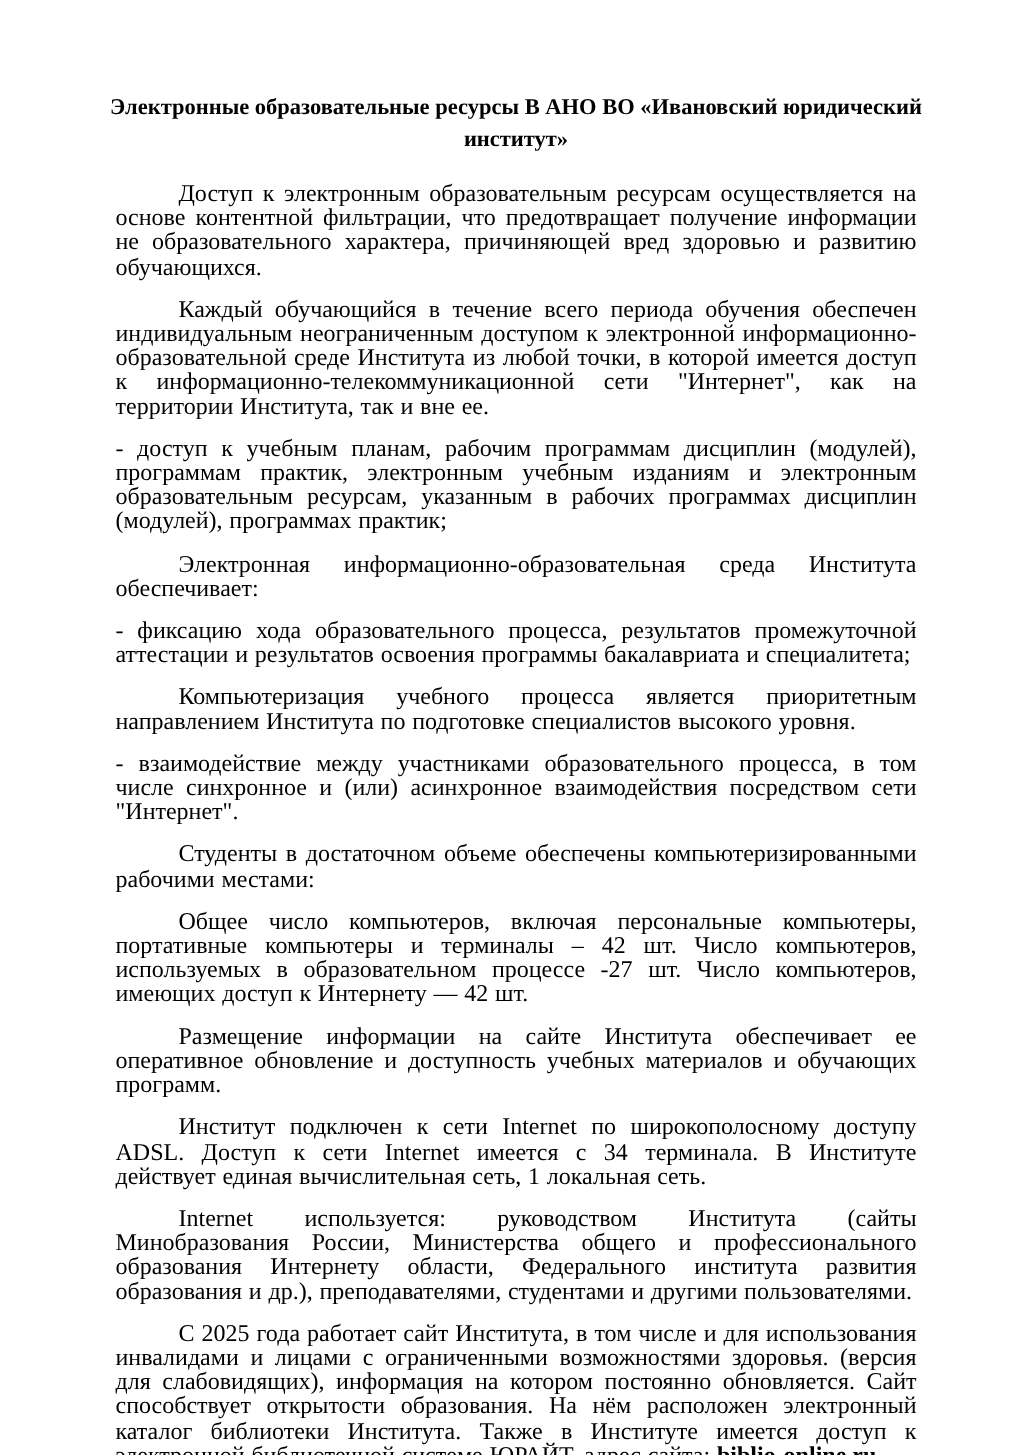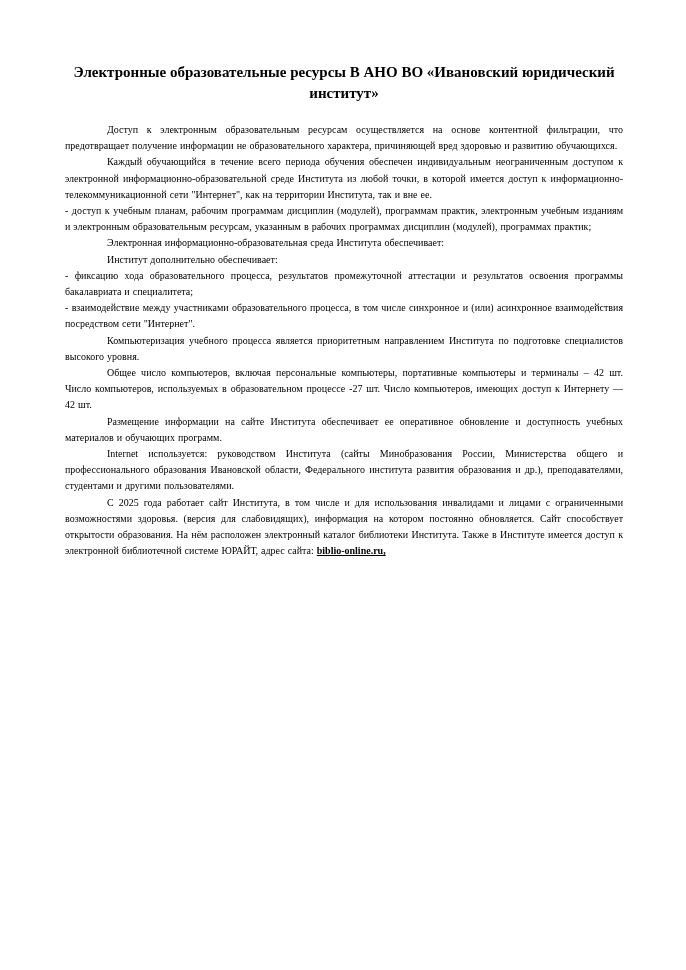--- a/index.html
+++ b/index.html
@@ -14,44 +14,45 @@
     overflow: hidden;
   }
   .doc-title {
     font-size: 15px;
     font-weight: bold;
     text-align: center;
     line-height: 21px;
     margin: 0 0 18px 0;
   }
   .doc-body p.para {
-    font-size: 10px;
+    font-size: 16px;
     line-height: 16.2px;
     text-align: justify;
-    margin: 0;
+    margin: 12px;
     word-spacing: 0.5px;
   }
   .doc-body p.para.indent { text-indent: 42px; }
   .doc-link {
     font-weight: bold;
     text-decoration: underline;
   }
 </style>
 </head>
 <body>
 
 <div class="page">
   <h1 class="doc-title">Электронные образовательные ресурсы В АНО ВО «Ивановский юридический институт»</h1>
   <div class="doc-body">
       <p class="para indent">Доступ к электронным образовательным ресурсам осуществляется на основе контентной фильтрации, что предотвращает получение информации не образовательного характера, причиняющей вред здоровью и развитию обучающихся.</p>
       <p class="para indent">Каждый обучающийся в течение всего периода обучения обеспечен индивидуальным неограниченным доступом к электронной информационно-образовательной среде Института из любой точки, в которой имеется доступ к информационно-телекоммуникационной сети "Интернет", как на территории Института, так и вне ее.</p>
       <p class="para">- доступ к учебным планам, рабочим программам дисциплин (модулей), программам практик, электронным учебным изданиям и электронным образовательным ресурсам, указанным в рабочих программах дисциплин (модулей), программах практик;</p>
       <p class="para indent">Электронная информационно-образовательная среда Института обеспечивает:</p>
-      <p class="para indent">Институт дополнительно обеспечивает:</p>
       <p class="para">- фиксацию хода образовательного процесса, результатов промежуточной аттестации и результатов освоения программы бакалавриата и специалитета;</p>
+      <p class="para indent">Компьютеризация учебного процесса является приоритетным направлением Института по подготовке специалистов высокого уровня.</p>
       <p class="para">- взаимодействие между участниками образовательного процесса, в том числе синхронное и (или) асинхронное взаимодействия посредством сети "Интернет".</p>
-      <p class="para indent">Компьютеризация учебного процесса является приоритетным направлением Института по подготовке специалистов высокого уровня.</p>
+      <p class="para indent">Студенты в достаточном объеме обеспечены компьютеризированными рабочими местами:</p>
       <p class="para indent">Общее число компьютеров, включая персональные компьютеры, портативные компьютеры и терминалы – 42 шт. Число компьютеров, используемых в образовательном процессе -27 шт. Число компьютеров, имеющих доступ к Интернету — 42 шт.</p>
       <p class="para indent">Размещение информации на сайте Института обеспечивает ее оперативное обновление и доступность учебных материалов и обучающих программ.</p>
-      <p class="para indent">Internet используется: руководством Института (сайты Минобразования России, Министерства общего и профессионального образования Ивановской области, Федерального института развития образования и др.), преподавателями, студентами и другими пользователями.</p>
+      <p class="para indent">Институт подключен к сети Internet  по широкополосному доступу ADSL. Доступ к сети Internet имеется с 34 терминала. В Институте действует единая вычислительная сеть, 1 локальная сеть.</p>
+      <p class="para indent">Internet используется: руководством Института (сайты Минобразования России, Министерства общего и профессионального образования Интернету области, Федерального института развития образования и др.), преподавателями, студентами и другими пользователями.</p>
       <p class="para indent">С 2025 года работает сайт Института, в том числе и для использования инвалидами и лицами с ограниченными возможностями здоровья. (версия для слабовидящих), информация на котором постоянно обновляется. Сайт способствует открытости образования. На нём расположен электронный каталог библиотеки Института. Также в Институте имеется доступ к электронной библиотечной системе ЮРАЙТ, адрес сайта: <span class="doc-link">biblio-online.ru,</span></p>
     </div>
 </div>
 
 </body></html>

